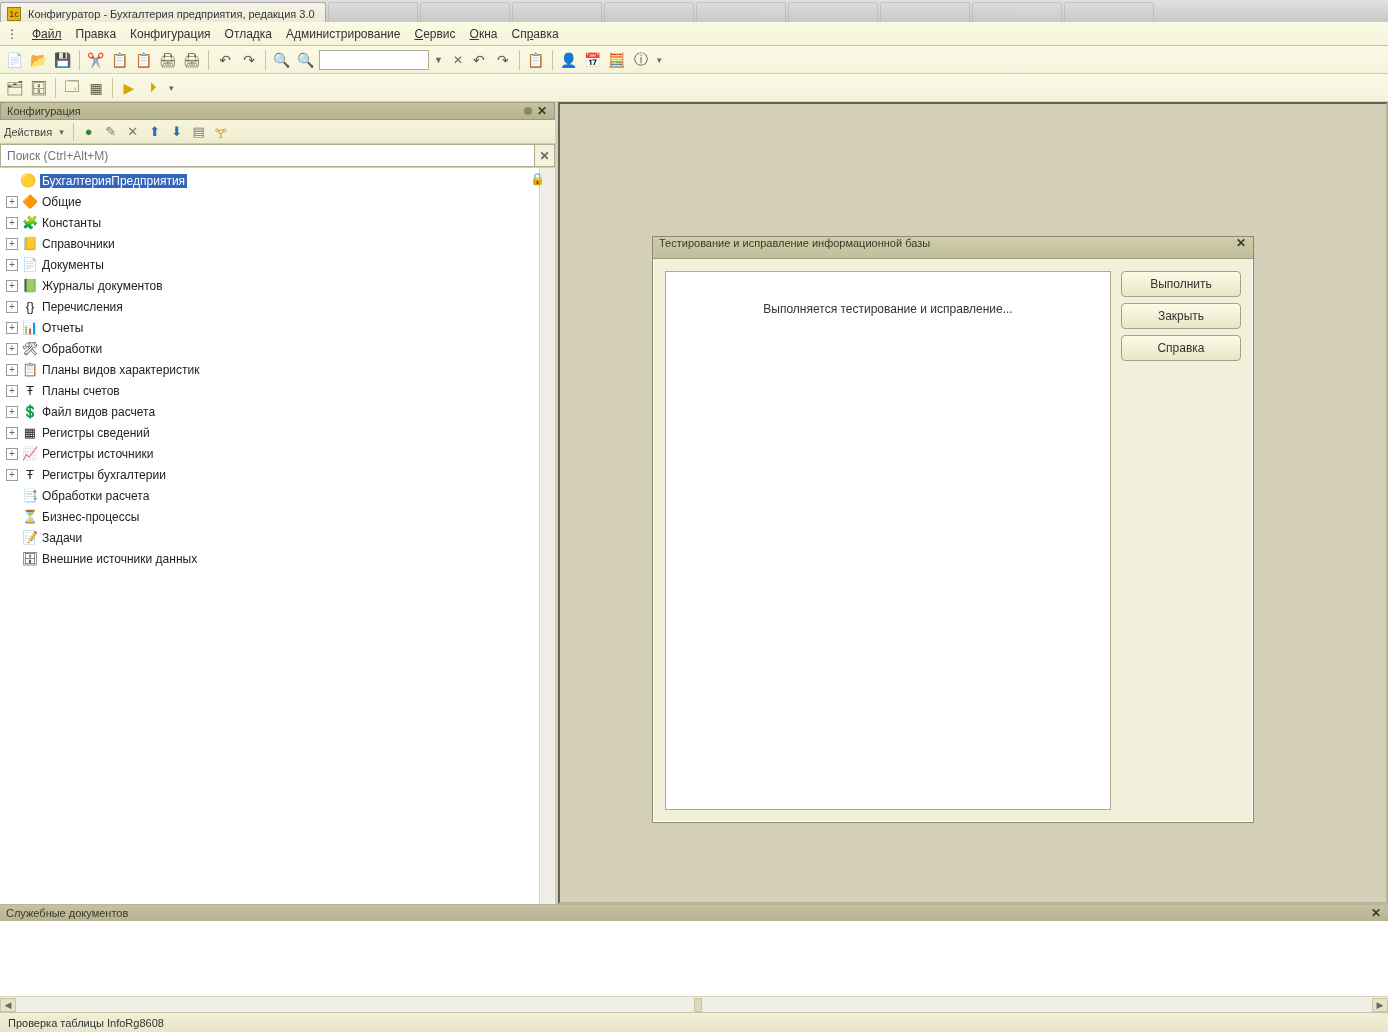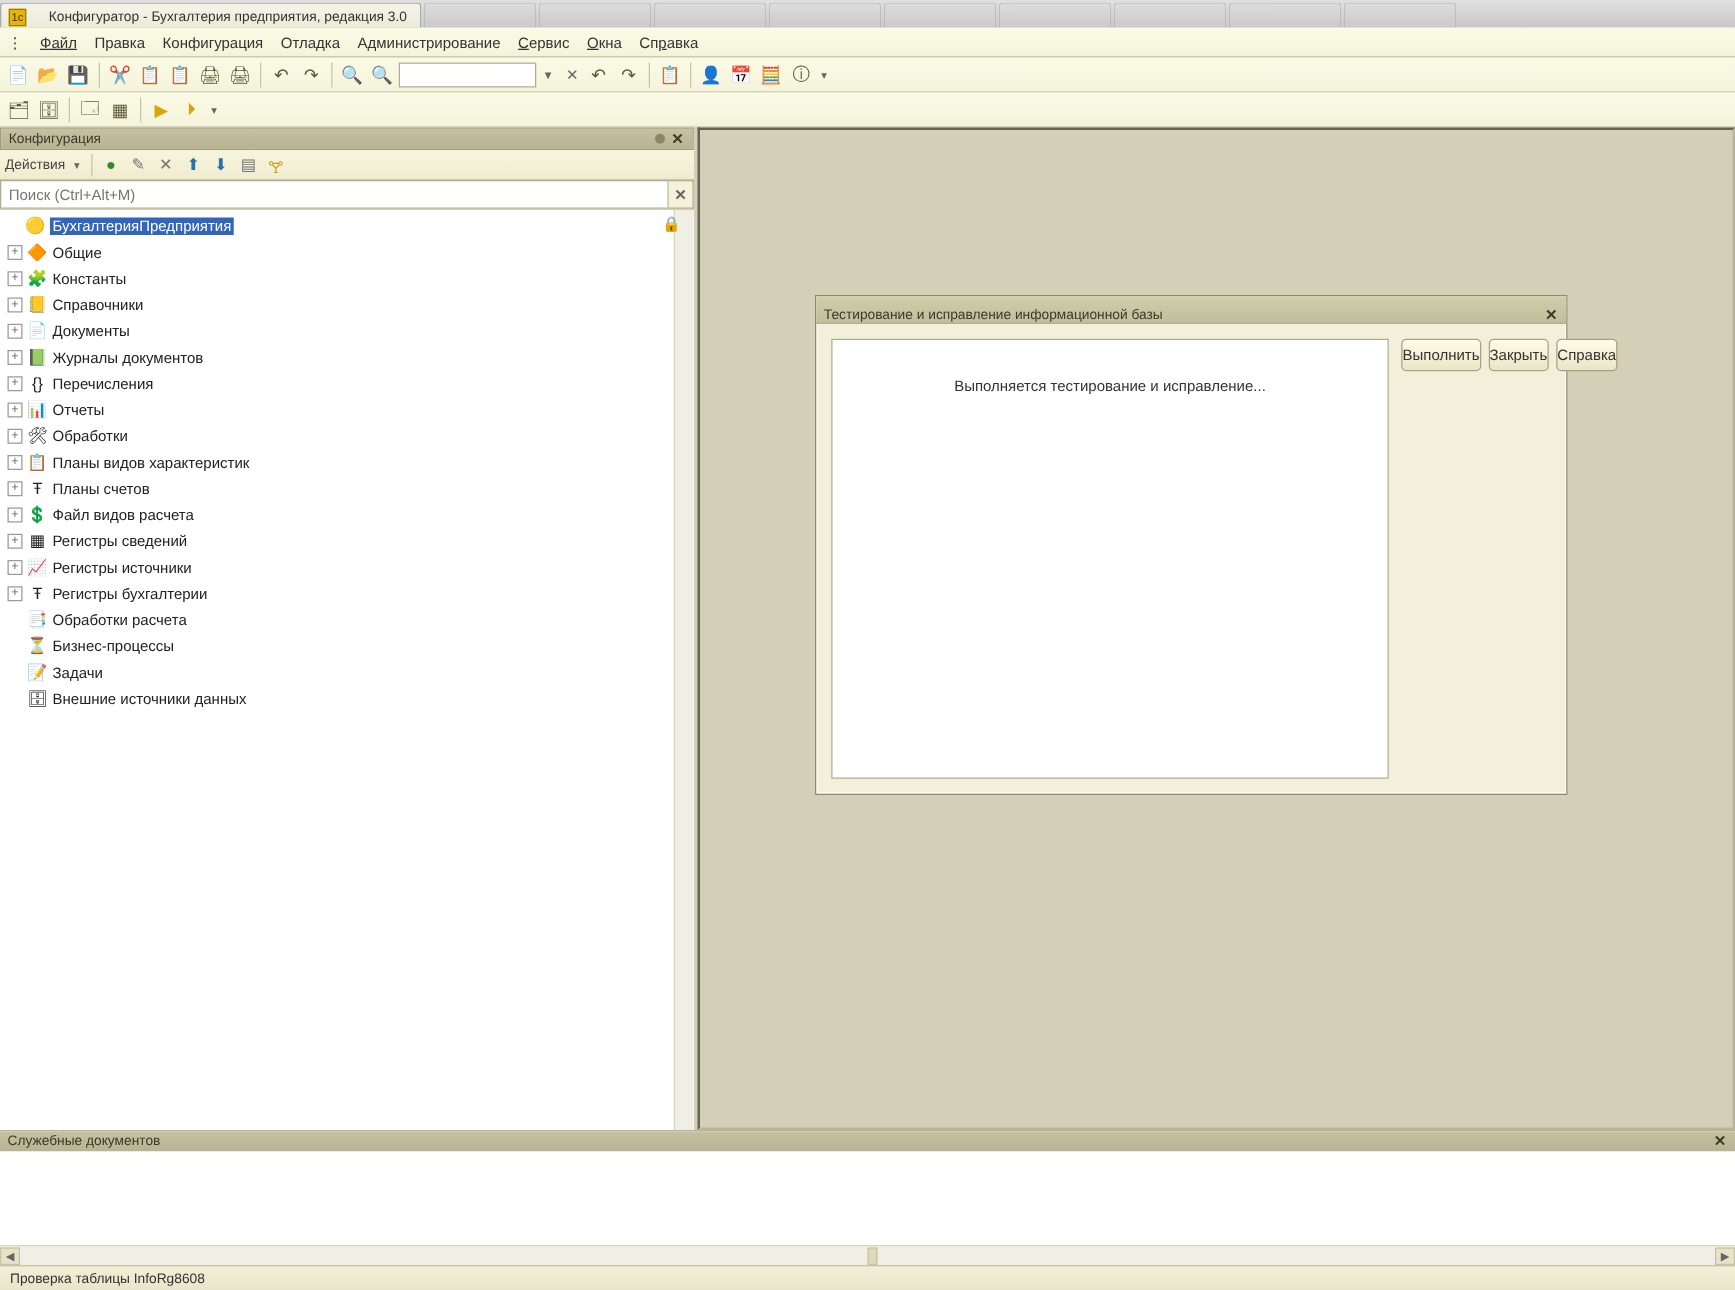--- a/index.html
+++ b/index.html
@@ -1,21 +1,21 @@
 <!DOCTYPE html>
 <html><head>
 <meta charset="utf-8">
 <style>
   * { box-sizing: border-box; }
   html, body { margin: 0; padding: 0; height: 100%; font-family: Arial, sans-serif; font-size: 12px; overflow: hidden; }
   body { background: #d4d0b8; display: flex; flex-direction: column; width: 1388px; height: 1032px; }
 
   
   .tab-strip { height: 22px; background: linear-gradient(#e0e0e0,#c8c8c8); display: flex; align-items: end; padding-left: 0; }
-  .tab { height: 20px; padding: 2px 10px 0 6px; background: linear-gradient(#f5f4e8,#ecebd8); border: 1px solid #aaa; border-bottom: none; border-top-left-radius: 3px; border-top-right-radius: 3px; font-size: 11px; color: #333; display: flex; align-items: center; gap: 18px; margin-right: 2px; white-space: nowrap; max-width: 420px; overflow: hidden; }
+  .tab { height: 20px; padding: 2px 10px 0 6px; background: linear-gradient(#f5f4e8,#ecebd8); border: 1px solid #aaa; border-bottom: none; border-top-left-radius: 3px; border-top-right-radius: 3px; font-size: 11px; color: #333; display: flex; align-items: center; gap: 7px; margin-right: 2px; white-space: nowrap; max-width: 420px; overflow: hidden; }
   .tab.inactive { opacity: 0.5; background: linear-gradient(#ddd,#ccc); filter: blur(0.5px); }
   .tab-icon { width: 14px; height: 14px; background: #eab407; border: 1px solid #9b7b00; font-size: 9px; display:flex; align-items:center; justify-content:center;}
 
   
   .menu-bar { background: linear-gradient(#fbfae5,#f4f3da); border-bottom: 1px solid #c7c3a7; height: 24px; display: flex; align-items: center; padding: 0 6px; gap: 14px; }
   .menu-bar span { color: #333; cursor: default; }
   .menu-bar span u { text-decoration: underline; }
   .menu-sep { color:#aaa; }
 
   
@@ -54,24 +54,24 @@
   .tree-row { display:flex; align-items:center; height:21px; padding-left:4px; gap:4px; font-size:12px; color:#222;}
   .exp { width:12px; height:12px; border:1px solid #9a9a9a; display:flex; align-items:center; justify-content:center; font-size:10px; color:#666; line-height:1;}
   .exp.none{border:none;}
   .tree-ico{width:16px;height:16px;display:flex;align-items:center;justify-content:center;font-size:13px;}
   .sel{background:#3366bb;color:#fff;padding:0 2px;}
   .lock{position:absolute; right:10px; top:4px; font-size:12px;}
   .scroll-gutter{position:absolute;right:0;top:0;bottom:0;width:16px;background:#efefe5;border-left:1px solid #d9d5ba;}
 
   
   .dialog { position:absolute; left:92px; top:132px; width:602px; background:#f2f0da; border:1px solid #8e8a6d; box-shadow:0 0 0 1px #fff inset;}
-  .dlg-title{height:22px;background:linear-gradient(#d0cdab,#c1be9c);border-bottom:1px solid #9e9a7b;display:flex;align-items:flex-end;justify-content:space-between;padding:0 6px;font-size:11px;color:#3a3a2a;gap:12px;}
+  .dlg-title{height:22px;background:linear-gradient(#d0cdab,#c1be9c);border-bottom:1px solid #9e9a7b;display:flex;align-items:flex-start;justify-content:space-between;padding:0 6px;font-size:11px;color:#3a3a2a;gap:12px;}
   .dlg-body{display:flex;padding:12px;gap:10px;}
-  .dlg-content{flex:1;height:352px;background:#fff;border:1px solid #b1ac8e;padding:30px 10px 0;text-align:center;font-size:12px;color:#333;}
-  .dlg-buttons{width:120px;display:flex;gap:6px;}
+  .dlg-content{flex:1;height:539px;background:#fff;border:1px solid #b1ac8e;padding:30px 10px 0;text-align:center;font-size:12px;color:#333;}
+  .dlg-buttons{width:120px;display:flex;flex-direction:column;gap:6px;}
   .btn{height:26px;background:linear-gradient(#fdfce8,#e9e6c6);border:1px solid #a7a27f;border-radius:4px;font-size:12px;color:#333;display:flex;align-items:center;justify-content:center;}
 
   
   .msg-panel{height:92px;background:#fff;border-top:1px solid #b9b59c;display:flex;flex-direction:column;}
   .msg-title{background:linear-gradient(#c6c2a1,#b7b392);height:16px;display:flex;align-items:center;justify-content:space-between;padding:0 6px;font-size:11px;color:#3a3a2a;}
   .msg-body{flex:1;background:#fff;padding:4px 8px;font-family:"Courier New",monospace;font-size:13px;color:#222;}
   .msg-row{display:flex;align-items:center;gap:4px;}
   .msg-row::before{content:"▸";color:#888;font-size:10px;}
 
   .hscroll{height:16px;background:#efefe5;border-top:1px solid #d9d5ba;display:flex;align-items:center;}

